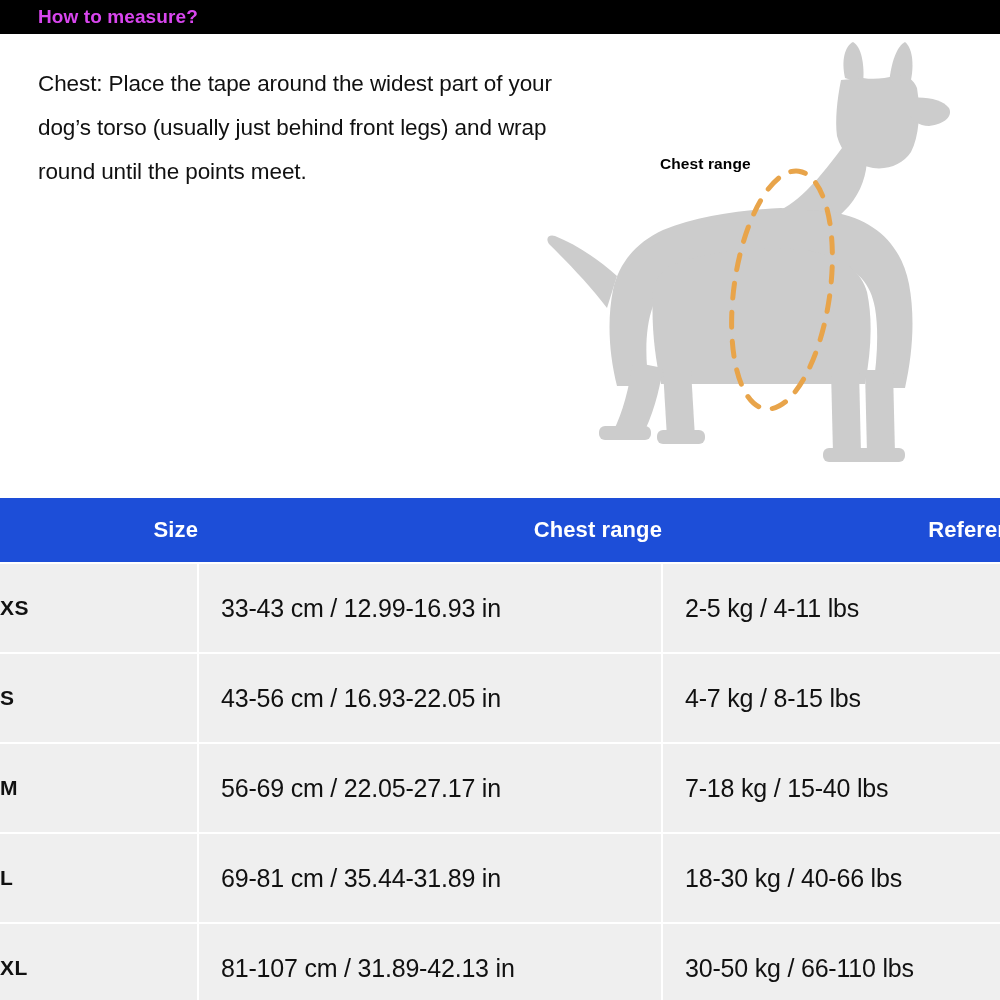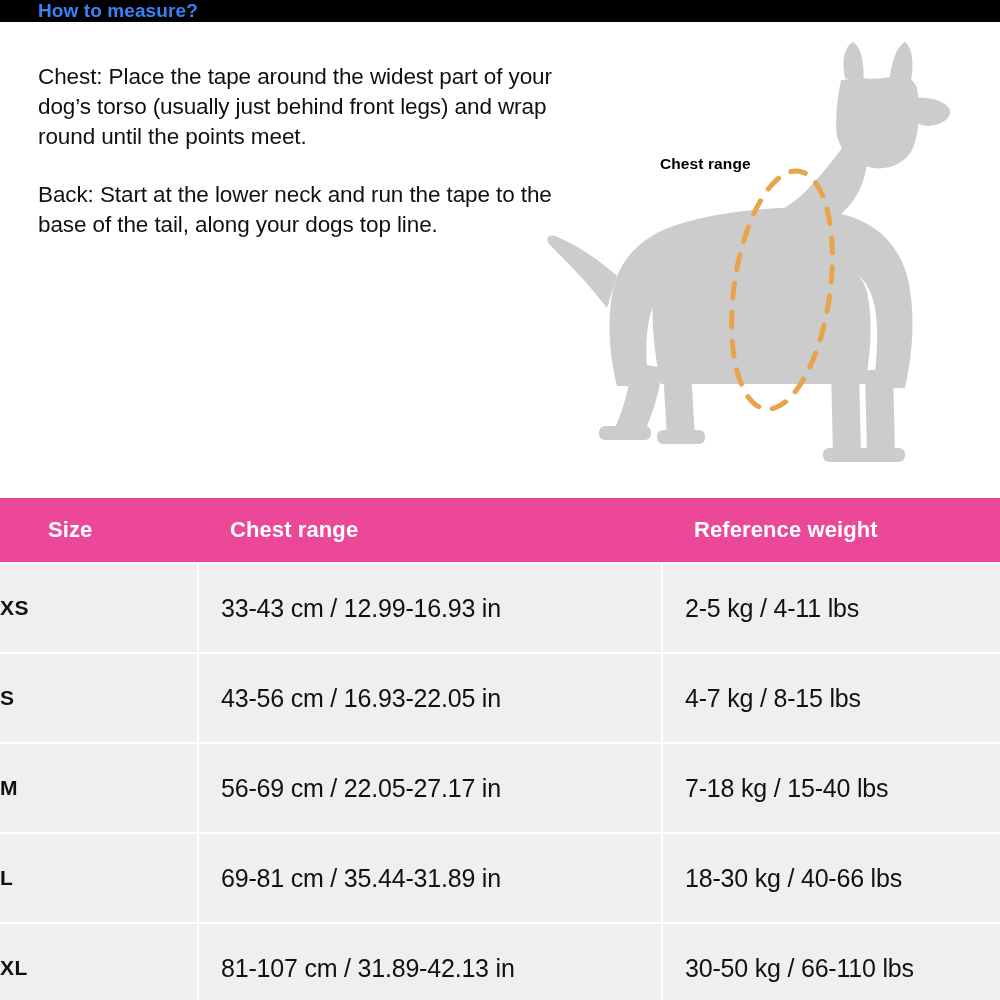--- a/index.html
+++ b/index.html
@@ -21,43 +21,43 @@
     background: #ffffff;
     box-sizing: border-box;
   }
 
   
   .header-bar {
     position: absolute;
     top: 0;
     left: 0;
     width: 1000px;
-    height: 22px;
+    height: 34px;
     background: #000000;
-    color: #3b82f6;
+    color: #d946ef;
     display: flex;
     align-items: center;
   }
   .header-title {
     font-size: 19px;
     font-weight: bold;
     padding-left: 38px;
     letter-spacing: 0.1px;
   }
 
   
   .instructions {
     position: absolute;
     top: 62px;
     left: 38px;
     width: 530px;
   }
   .para {
     font-size: 22.5px;
-    line-height: 30px;
+    line-height: 44px;
     color: #111111;
     margin: 0 0 28px 0;
     letter-spacing: -0.1px;
   }
 
   .notes {
     position: absolute;
     top: 380px;
     left: 38px;
     width: 520px;
@@ -97,23 +97,23 @@
   
   .size-table {
     position: absolute;
     top: 498px;
     left: 0;
     width: 1000px;
     border-collapse: collapse;
     table-layout: fixed;
   }
   .size-table thead th {
-    background: #ec4899;
+    background: #1d4ed8;
     color: #ffffff;
-    text-align: left;
+    text-align: right;
     font-size: 22px;
     font-weight: bold;
     height: 64px;
     padding: 0 0 0 32px;
     vertical-align: middle;
     letter-spacing: 0.1px;
   }
   .size-table thead th.col-size {
     padding-left: 48px;
     width: 150px;
@@ -151,21 +151,20 @@
 <body>
 
 <div class="page">
 
   <div class="header-bar">
     <div class="header-title">How to measure?</div>
   </div>
 
   <div class="instructions">
     <p class="para">Chest: Place the tape around the widest part of your dog’s torso (usually just behind front legs) and wrap round until the points meet.</p>
-    <p class="para">Back: Start at the lower neck and run the tape to the base of the tail, along your dogs top line.</p>
   </div>
 
 
   <div class="dog-figure">
     <svg width="440" height="445" viewBox="0 0 440 445" xmlns="http://www.w3.org/2000/svg">
       <g fill="#cccccc">
 
         <path d="M300 38 C296 20 300 6 308 2 C316 6 320 24 318 44 Z"></path>
         <path d="M344 44 C346 22 352 6 360 2 C368 8 370 28 364 48 Z"></path>
 

